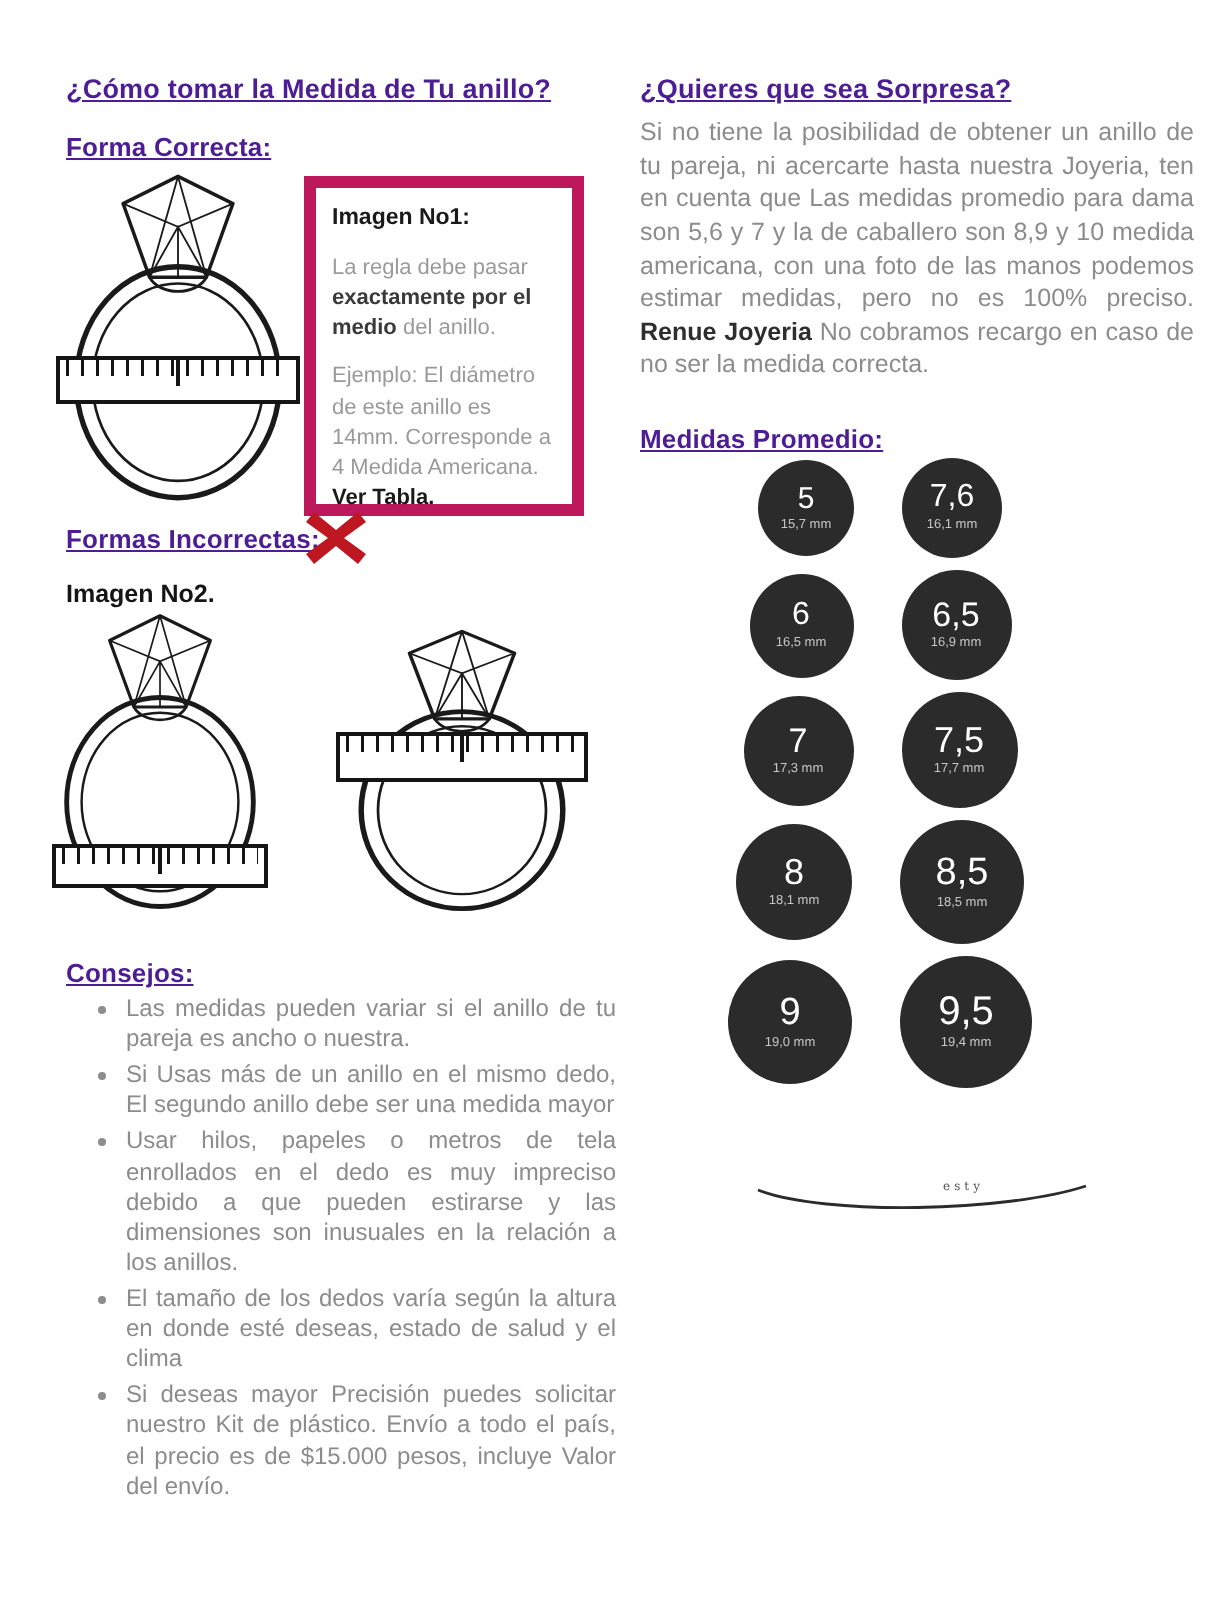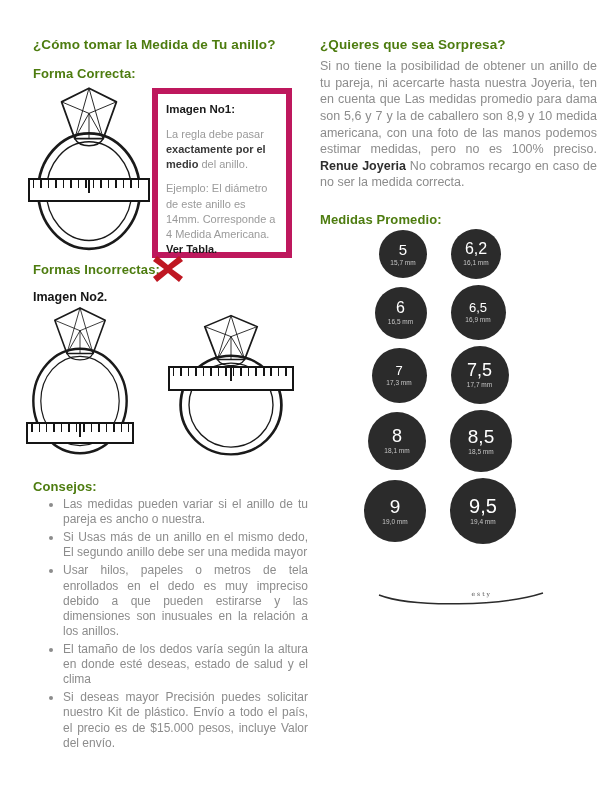--- a/index.html
+++ b/index.html
@@ -2,21 +2,21 @@
 <html><head>
 <meta charset="utf-8">
 <style>
   html,body { margin:0; padding:0; background:#e9e9e9; }
   .page {
     position:relative; width:608px; height:800px; margin:0 auto;
     background:#ffffff; font-family:"Liberation Sans", sans-serif;
     overflow:hidden;
   }
   .abs { position:absolute; }
-  .h1 { font-size:13.5px; font-weight:bold; color:#4d7c0f; letter-spacing:.1px; }
+  .h1 { font-size:13.5px; font-weight:bold; color:#4c1d95; letter-spacing:.1px;text-decoration:underline; }
   .h2 { font-size:12.5px; font-weight:bold; color:#151515; }
 
   
   .img1-box {
     left:152px; top:88px; width:112px; height:142px;
     border:6px solid #be185d; padding:8px 8px;
     font-size:11px; line-height:1.38; color:#9a9a9a;
   }
   .img1-box .box-title { font-size:11.5px; font-weight:bold; color:#1a1a1a; margin:0 0 9px 0; }
   .img1-box p { margin:0 0 9px 0; }
@@ -57,21 +57,21 @@
   .size-circle {
     background:#2b2b2b; border-radius:50%; color:#ffffff;
     display:flex; flex-direction:column; align-items:center; justify-content:center;
     flex:0 0 auto;
   }
   .size-circle .num { line-height:1; font-weight:normal; }
   .size-circle .mm { font-size:6.5px; color:#c6c6c6; margin-top:3px; line-height:1; }
   .d48{width:48px;height:48px} .d48 .num{font-size:15px}
   .d50{width:50px;height:50px} .d50 .num{font-size:16px}
   .d52{width:52px;height:52px} .d52 .num{font-size:16px}
-  .d55{width:55px;height:55px} .d55 .num{font-size:13px}
+  .d55{width:55px;height:55px} .d55 .num{font-size:17px}
   .d58{width:58px;height:58px} .d58 .num{font-size:18px}
   .d62{width:62px;height:62px} .d62 .num{font-size:19px}
   .d66{width:66px;height:66px} .d66 .num{font-size:20px}
 
   
   .logo { left:373px; top:546px; width:176px; height:70px; text-align:center; }
   .logo-script {
     font-family:"DejaVu Serif", serif; font-style:italic;
     font-size:33px; color:#2b2b2b; letter-spacing:1px; line-height:1;
   }
@@ -152,21 +152,21 @@
 
   <div class="abs h1" style="left:320px; top:212px; font-size:13px;">Medidas Promedio:</div>
 
   <div class="abs sizes-grid">
     <div class="size-row">
       <div class="size-circle d48">
           <span class="num">5</span>
           <span class="mm">15,7 mm</span>
         </div>
       <div class="size-circle d50">
-          <span class="num">6,2</span>
+          <span class="num">7,6</span>
           <span class="mm">16,1 mm</span>
         </div>
     </div>
     <div class="size-row">
       <div class="size-circle d52">
           <span class="num">6</span>
           <span class="mm">16,5 mm</span>
         </div>
       <div class="size-circle d55">
           <span class="num">6,5</span>

